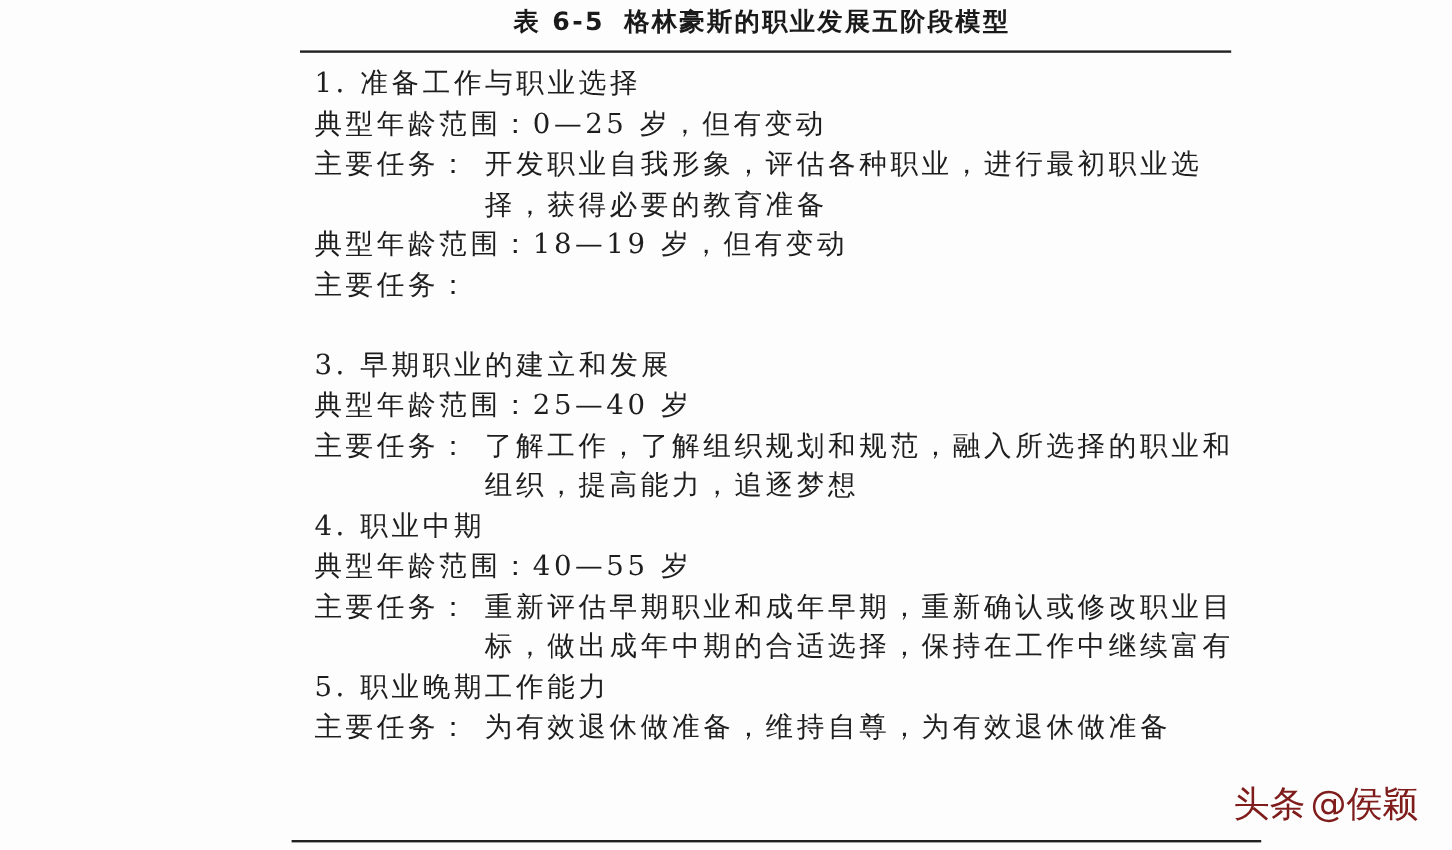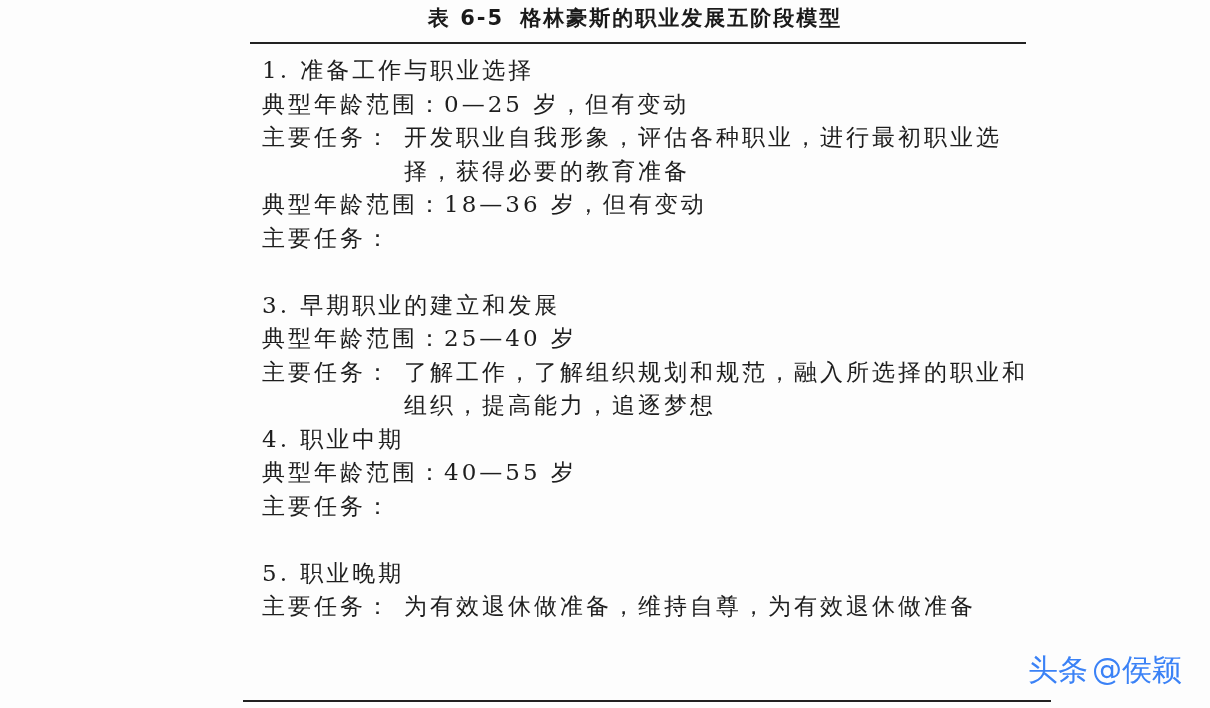--- a/index.html
+++ b/index.html
@@ -73,21 +73,21 @@
     white-space: normal;
     word-break: break-all;
     line-height: 33.5px;
   }
   .watermark {
     position: absolute;
     left: 1028px;
     top: 650px;
     font-family: "DejaVu Sans", "Liberation Sans", sans-serif;
     font-size: 30px;
-    color: #3b82f6;
+    color: #7f1d1d;
     letter-spacing: 0px;
     white-space: nowrap;
     text-shadow: 0 0 1px #fff, 1px 1px 0 #fff;
   }
   .watermark .at {
     margin-left: 4px;
   }
 </style>
 </head>
 <body>
@@ -101,40 +101,41 @@
   <div>
     <div class="line">1. 准备工作与职业选择</div>
     <div class="line"><span>典型年龄范围：</span><span>0—25 岁，但有变动</span></div>
     <div class="line row" style="height:67px;">
       <span class="label">主要任务：</span>
       <span class="task-text">开发职业自我形象，评估各种职业，进行最初职业选择，获得必要的教育准备</span>
     </div>
   </div>
 
   <div>
-    <div class="line"><span>典型年龄范围：</span><span>18—36 岁，但有变动</span></div>
+    <div class="line"><span>典型年龄范围：</span><span>18—19 岁，但有变动</span></div>
     <div class="line row" style="height:67px;">
       <span class="label">主要任务：</span>
     </div>
   </div>
 
   <div>
     <div class="line">3. 早期职业的建立和发展</div>
     <div class="line"><span>典型年龄范围：</span><span>25—40 岁</span></div>
     <div class="line row" style="height:67px;">
       <span class="label">主要任务：</span>
       <span class="task-text">了解工作，了解组织规划和规范，融入所选择的职业和组织，提高能力，追逐梦想</span>
     </div>
   </div>
 
   <div>
     <div class="line">4. 职业中期</div>
     <div class="line"><span>典型年龄范围：</span><span>40—55 岁</span></div>
     <div class="line row" style="height:67px;">
       <span class="label">主要任务：</span>
+      <span class="task-text">重新评估早期职业和成年早期，重新确认或修改职业目标，做出成年中期的合适选择，保持在工作中继续富有工作能力</span>
     </div>
   </div>
 
   <div>
     <div class="line">5. 职业晚期</div>
     <div class="line row">
       <span class="label">主要任务：</span>
       <span class="task-text">为有效退休做准备，维持自尊，为有效退休做准备</span>
     </div>
   </div>

